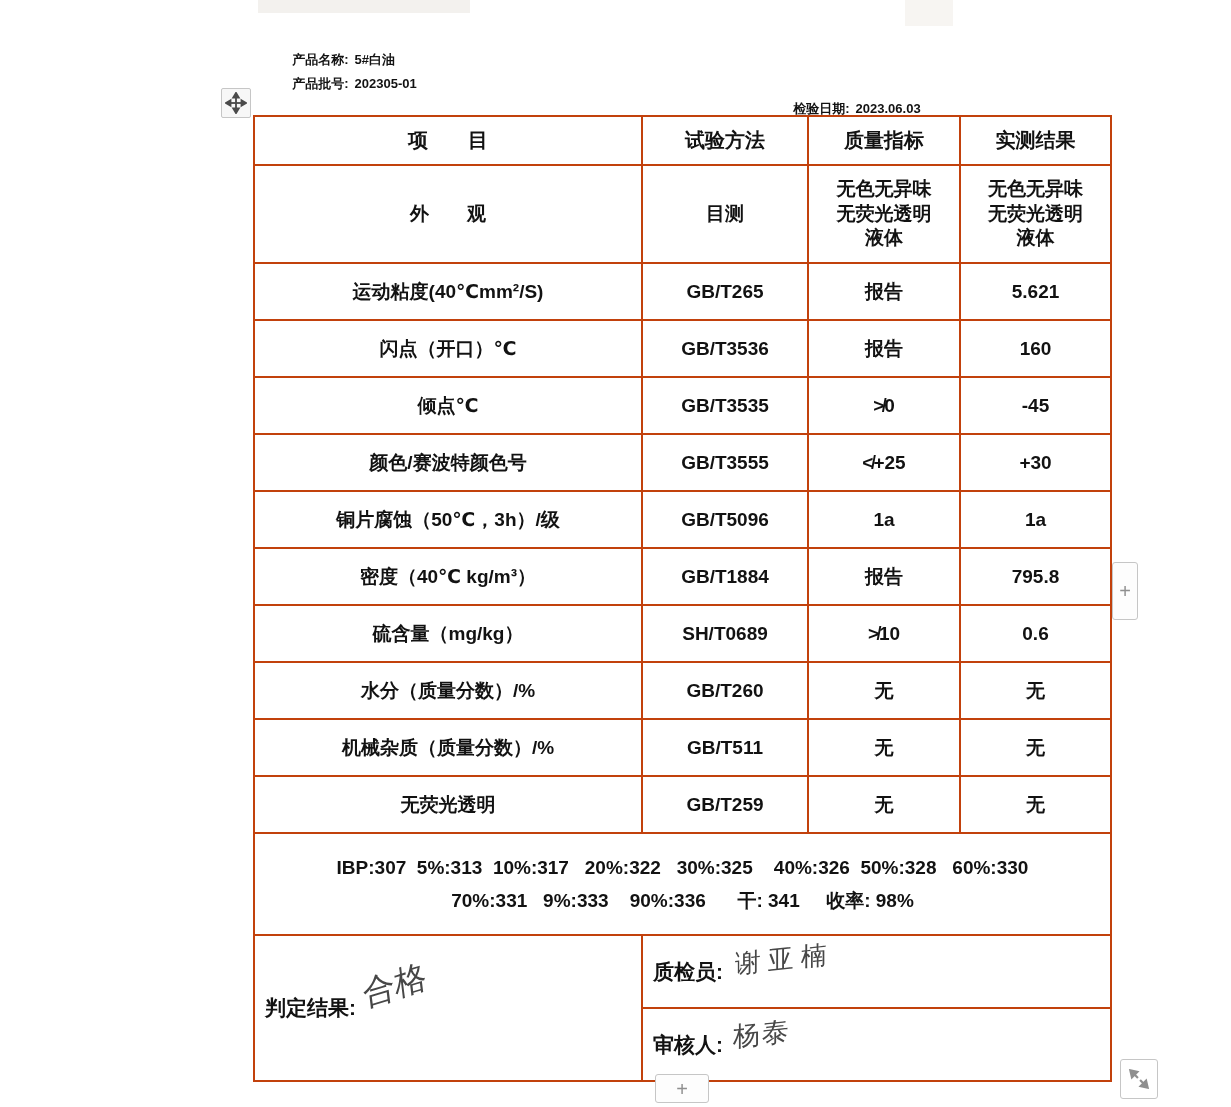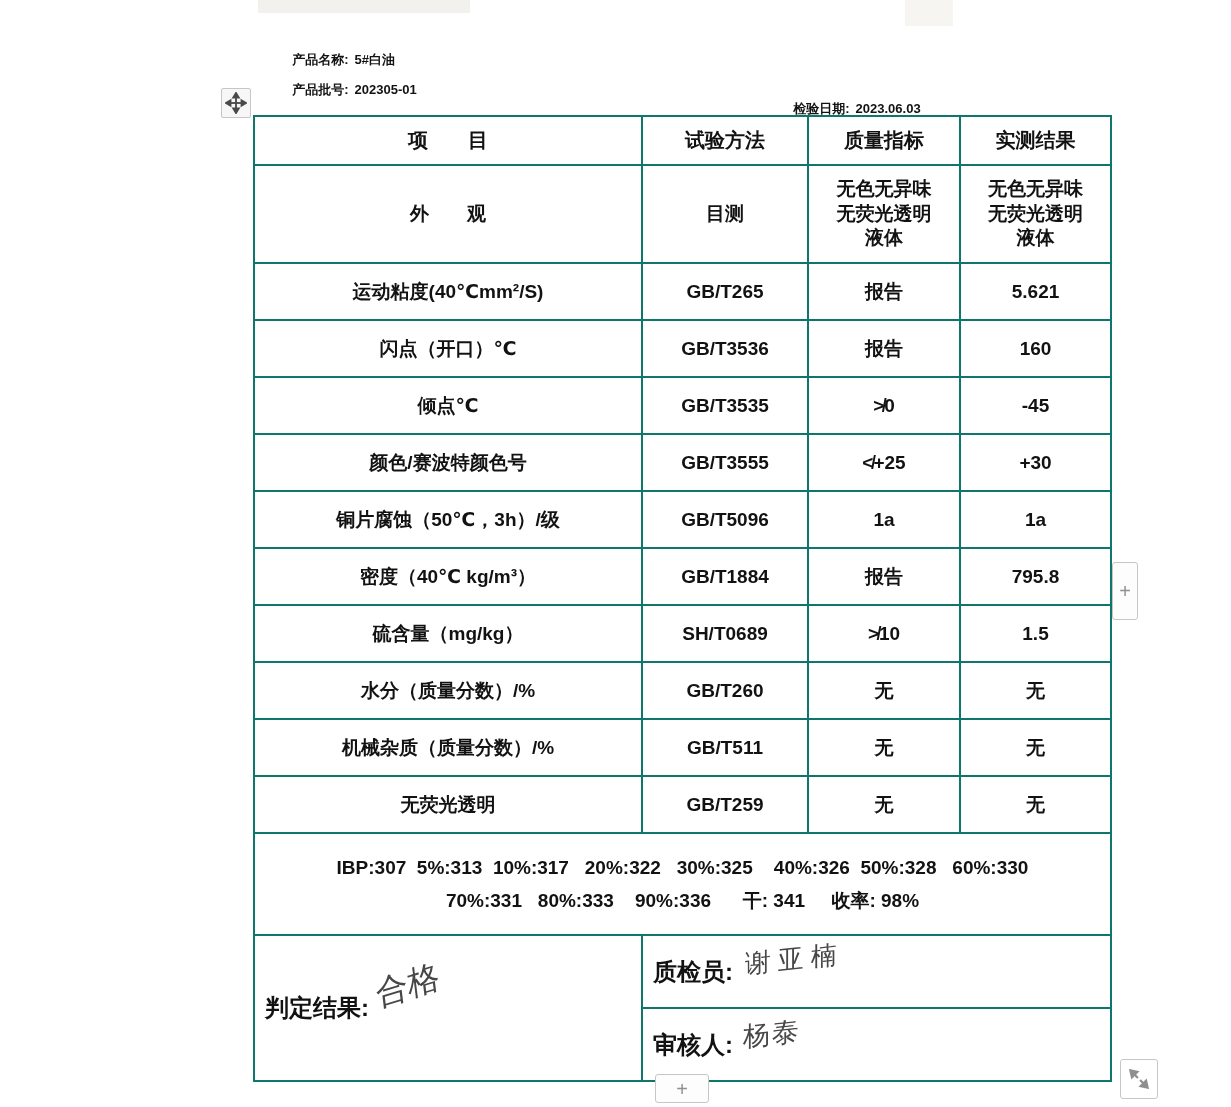--- a/index.html
+++ b/index.html
@@ -10,36 +10,36 @@
   }
   .smudge{position:absolute;pointer-events:none;}
   .hdr-line{position:absolute;font-weight:bold;font-size:13px;white-space:pre;color:#121212;}
   .hdr-line .val{margin-left:6px;}
 
   table.report{
     position:absolute;left:253px;top:115px;width:857px;
     border-collapse:collapse;table-layout:fixed;
   }
   table.report td{
-    border:2px solid #0f766e;font-weight:bold;text-align:center;
+    border:2px solid #c2410c;font-weight:bold;text-align:center;
     vertical-align:middle;font-size:19px;padding:0;color:#121212;
   }
   tr.h-head td{height:47px;font-size:20px;}
   tr.h-appear td{height:96px;font-family:Liberation Serif, serif;}
   tr.h-std td{height:55px;}
   tr.h-dist td{height:100px;}
   tr.h-foot td{height:71px;}
   td.multiline{white-space:pre-line;line-height:1.3;font-size:19px;}
   td.dist-cell{
     text-align:left;vertical-align:top;padding:8px 4px 0 6px;
     font-size:19px;line-height:1.75;white-space:pre;
   }
   td.foot-left,td.foot-right{text-align:left;}
   .foot-flex{display:flex;align-items:center;padding-left:10px;}
-  .foot-label{font-weight:bold;font-size:24px;white-space:nowrap;}
+  .foot-label{font-weight:bold;font-size:21px;white-space:nowrap;}
   .signature{
     font-weight:normal;color:#474747;
     transform:rotate(-6deg) skewX(-6deg);
     transform-origin:left bottom;display:inline-block;
   }
   .sig-verdict{font-size:33px;margin-left:10px;margin-top:-26px;transform:rotate(-17deg) skewX(-10deg);}
   .sig-inspector{font-size:26px;margin-left:12px;margin-top:-14px;letter-spacing:7px;}
   .sig-reviewer{font-size:27px;margin-left:10px;margin-top:-16px;letter-spacing:2px;}
 
   .handle{
@@ -55,21 +55,21 @@
 </style>
 </head>
 <body>
 
 <div class="smudge" style="left:258px;top:0;width:212px;height:13px;background:#f3f1ee;"></div>
 <div class="smudge" style="left:905px;top:0;width:48px;height:26px;background:#f7f5f2;"></div>
 
 <div class="hdr-line" style="left:285px;top:36px;">
   <span>产品名称:</span><span class="val">5#白油</span>
 </div>
-<div class="hdr-line" style="left:285px;top:66px;">
+<div class="hdr-line" style="left:285px;top:60px;">
   <span>产品批号:</span><span class="val">202305-01</span>
 </div>
 <div class="hdr-line" style="left:786px;top:85px;">
   <span>检验日期:</span><span class="val">2023.06.03</span>
 </div>
 
 <div class="handle" id="move-handle">
   <span style="display:flex;">
     <svg viewBox="0 0 24 24" width="22" height="22">
       <g stroke="#4a4a4a" stroke-width="2" fill="#4a4a4a">
@@ -141,42 +141,42 @@
     <tr class="h-std">
       <td>密度（40℃ kg/m³）</td>
       <td>GB/T1884</td>
       <td>报告</td>
       <td>795.8</td>
     </tr>
     <tr class="h-std">
       <td>硫含量（mg/kg）</td>
       <td>SH/T0689</td>
       <td>≯10</td>
-      <td>1.5</td>
+      <td>0.6</td>
     </tr>
     <tr class="h-std">
       <td>水分（质量分数）/%</td>
       <td>GB/T260</td>
       <td>无</td>
       <td>无</td>
     </tr>
     <tr class="h-std">
       <td>机械杂质（质量分数）/%</td>
       <td>GB/T511</td>
       <td>无</td>
       <td>无</td>
     </tr>
     <tr class="h-std">
       <td>无荧光透明</td>
       <td>GB/T259</td>
       <td>无</td>
       <td>无</td>
     </tr>
     <tr class="h-dist">
-      <td class="dist-cell" colspan="4"><div>IBP:307  5%:313  10%:317   20%:322   30%:325    40%:326  50%:328   60%:330</div><div>70%:331   80%:333    90%:336      干: 341     收率: 98%</div></td>
+      <td class="dist-cell" colspan="4"><div>IBP:307  5%:313  10%:317   20%:322   30%:325    40%:326  50%:328   60%:330</div><div>70%:331   9%:333    90%:336      干: 341     收率: 98%</div></td>
     </tr>
     <tr class="h-foot">
       <td class="foot-left" rowspan="2">
         <div class="foot-flex">
           <span class="foot-label">判定结果:</span>
           <span class="signature sig-verdict">合格</span>
         </div>
       </td>
       <td class="foot-right" colspan="3">
         <div class="foot-flex">

